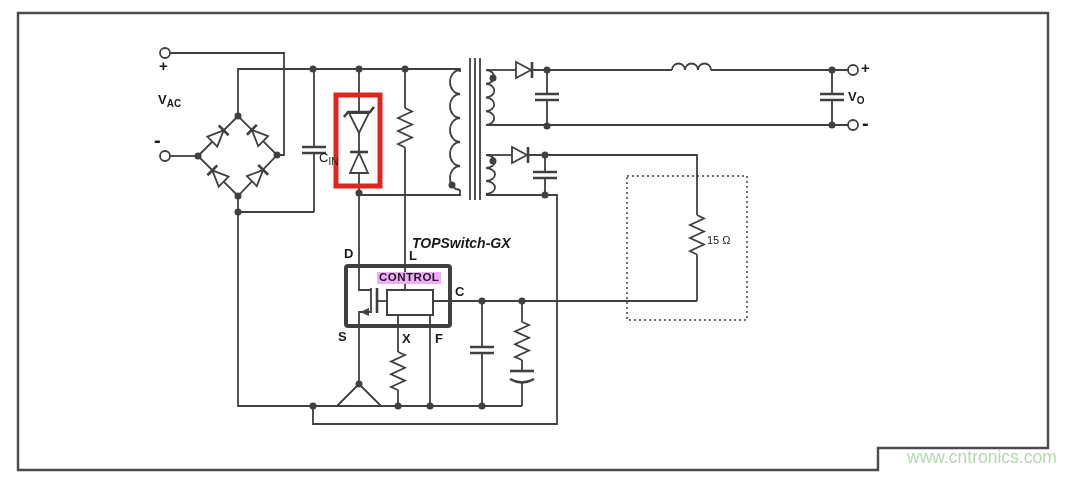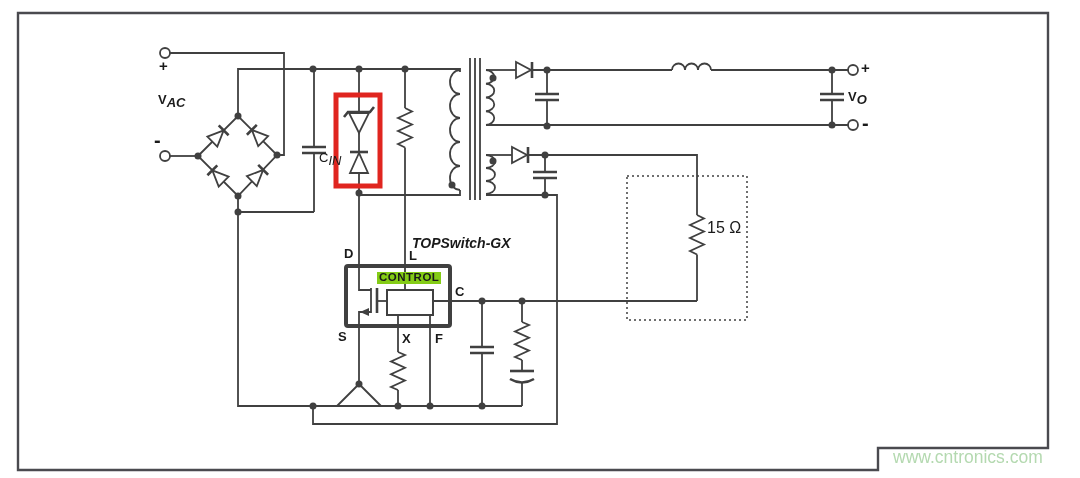--- a/index.html
+++ b/index.html
@@ -14,25 +14,25 @@
   .pl{fill:none;stroke:var(--line,#404040);stroke-width:2.6;}
   .cmp{fill:#fff;stroke:var(--line,#404040);stroke-width:1.8;}
   .dot{fill:var(--line,#404040);stroke:none;}
   .frame{fill:none;stroke:var(--frame,#4a4a4f);stroke-width:2.4;}
   .red{fill:none;stroke:var(--highlight_red,#e0251f);stroke-width:5;}
   .dotted{fill:none;stroke:var(--line,#404040);stroke-width:1.5;stroke-dasharray:2 3;}
   .thick{fill:none;stroke:var(--line,#404040);stroke-width:4;}
   .box2{fill:none;stroke:var(--line,#404040);stroke-width:2;}
   .lbl{position:absolute;color:var(--text,#1a1a1a);font-weight:bold;white-space:nowrap;
        line-height:1;}
-  .sub{font-size:13px;position:relative;top:3px;font-style:italic;}
+  .sub{font-size:10px;position:relative;top:3px;}
   .ital{font-style:italic;margin-top:6px;}
-  .ctrl{background:#84cc16;padding:0 2px;letter-spacing:0.5px;}
+  .ctrl{background:#f0abfc;padding:0 2px;letter-spacing:0.5px;}
   .norm{font-weight:normal;}
-  .wm{color:var(--watermark_green,#b4d9b0);font-weight:normal;}
+  .wm{color:var(--watermark_green,#b4d9b0);font-weight:normal;margin-left:14px;}
 </style>
 </head>
 <body>
 
 <div id="stage">
 <svg width="1080" height="478" viewBox="0 0 1080 478">
 
   <path class="frame" d="M18,13 H1048 V448 H878 V470 H18 Z"></path>
 
   <g>
@@ -223,21 +223,21 @@
 <div class="lbl ital" style="left:412px;top:230px;font-size:14px">TOPSwitch-GX</div>
 <div class="lbl ctrl" style="left:377px;top:272px;font-size:11.5px">CONTROL</div>
 
 <div class="lbl" style="left:344px;top:247px;font-size:13px">D</div>
 <div class="lbl" style="left:409px;top:249px;font-size:13px">L</div>
 <div class="lbl" style="left:455px;top:285px;font-size:13px">C</div>
 <div class="lbl" style="left:338px;top:330px;font-size:13px">S</div>
 <div class="lbl" style="left:402px;top:332px;font-size:13px">X</div>
 <div class="lbl" style="left:435px;top:332px;font-size:13px">F</div>
 
-<div class="lbl norm" style="left:707px;top:220px;font-size:16px">15 Ω</div>
+<div class="lbl norm" style="left:707px;top:235px;font-size:11px">15 Ω</div>
 
 <div class="lbl" style="left:861px;top:60px;font-size:15px">+</div>
 <div class="lbl" style="left:848px;top:90px;font-size:13px">
   <span>V</span><span class="sub">O</span>
 </div>
 <div class="lbl" style="left:862px;top:113px;font-size:20px">-</div>
 
 <div class="lbl wm" style="left:893px;top:449px;font-size:17.5px">www.cntronics.com</div>
 </div>
 

